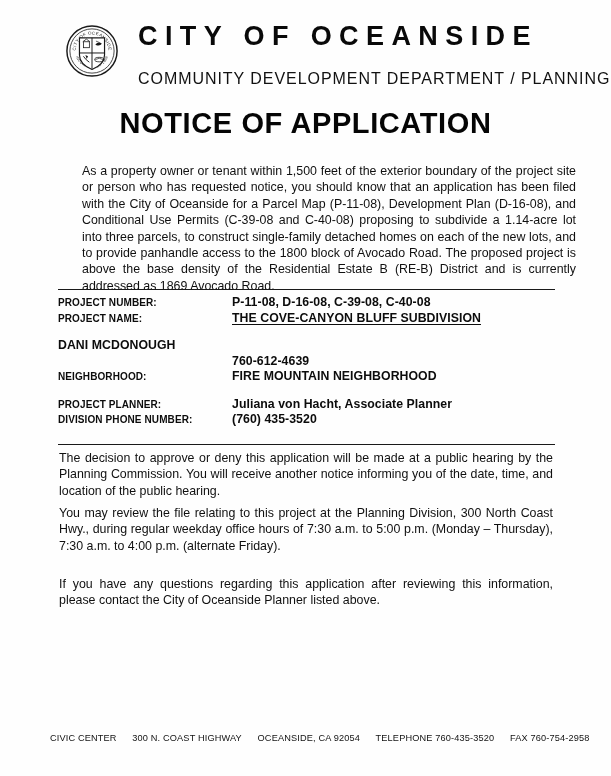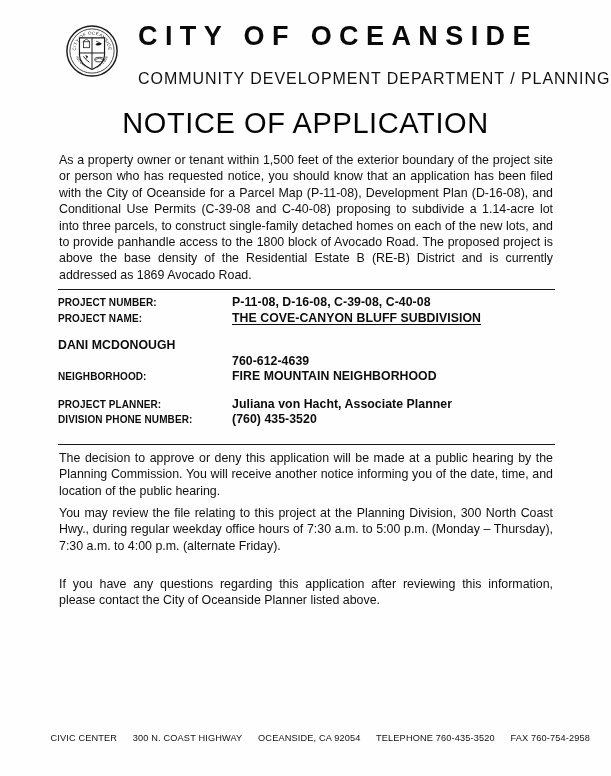--- a/index.html
+++ b/index.html
@@ -62,39 +62,39 @@
   }
 
   
   .doc-title {
     position: absolute;
     left: 0;
     top: 107px;
     width: 611px;
     text-align: center;
     font-size: 29px;
-    font-weight: normal;
+    font-weight: bold;
     letter-spacing: 0.6px;
     color: #050505;
   }
 
   
   .body-col {
     position: absolute;
     left: 59px;
     width: 494px;
   }
   .para {
     font-size: 12.4px;
     line-height: 16.4px;
     text-align: justify;
     color: #101010;
   }
 
-  #intro-para { position: absolute; top: 152px; }
+  #intro-para { position: absolute; top: 163px; margin-left: 23px; }
   #para-hearing { position: absolute; top: 450px; }
   #para-review  { position: absolute; top: 505px; }
   #para-questions { position: absolute; top: 576px; }
 
   
   .details {
     position: absolute;
     left: 58px;
     top: 289px;
     width: 497px;
@@ -142,21 +142,20 @@
   
   .footer {
     position: absolute;
     left: 50px;
     top: 733px;
     width: 540px;
     font-size: 9.2px;
     letter-spacing: 0.15px;
     color: #121212;
     white-space: nowrap;
-    text-align: right;
   }
   .footer span { margin-right: 13px; }
   .footer span:last-child { margin-right: 0; }
 </style>
 </head>
 <body>
 
 <div class="page">
 
   <div class="letterhead">

